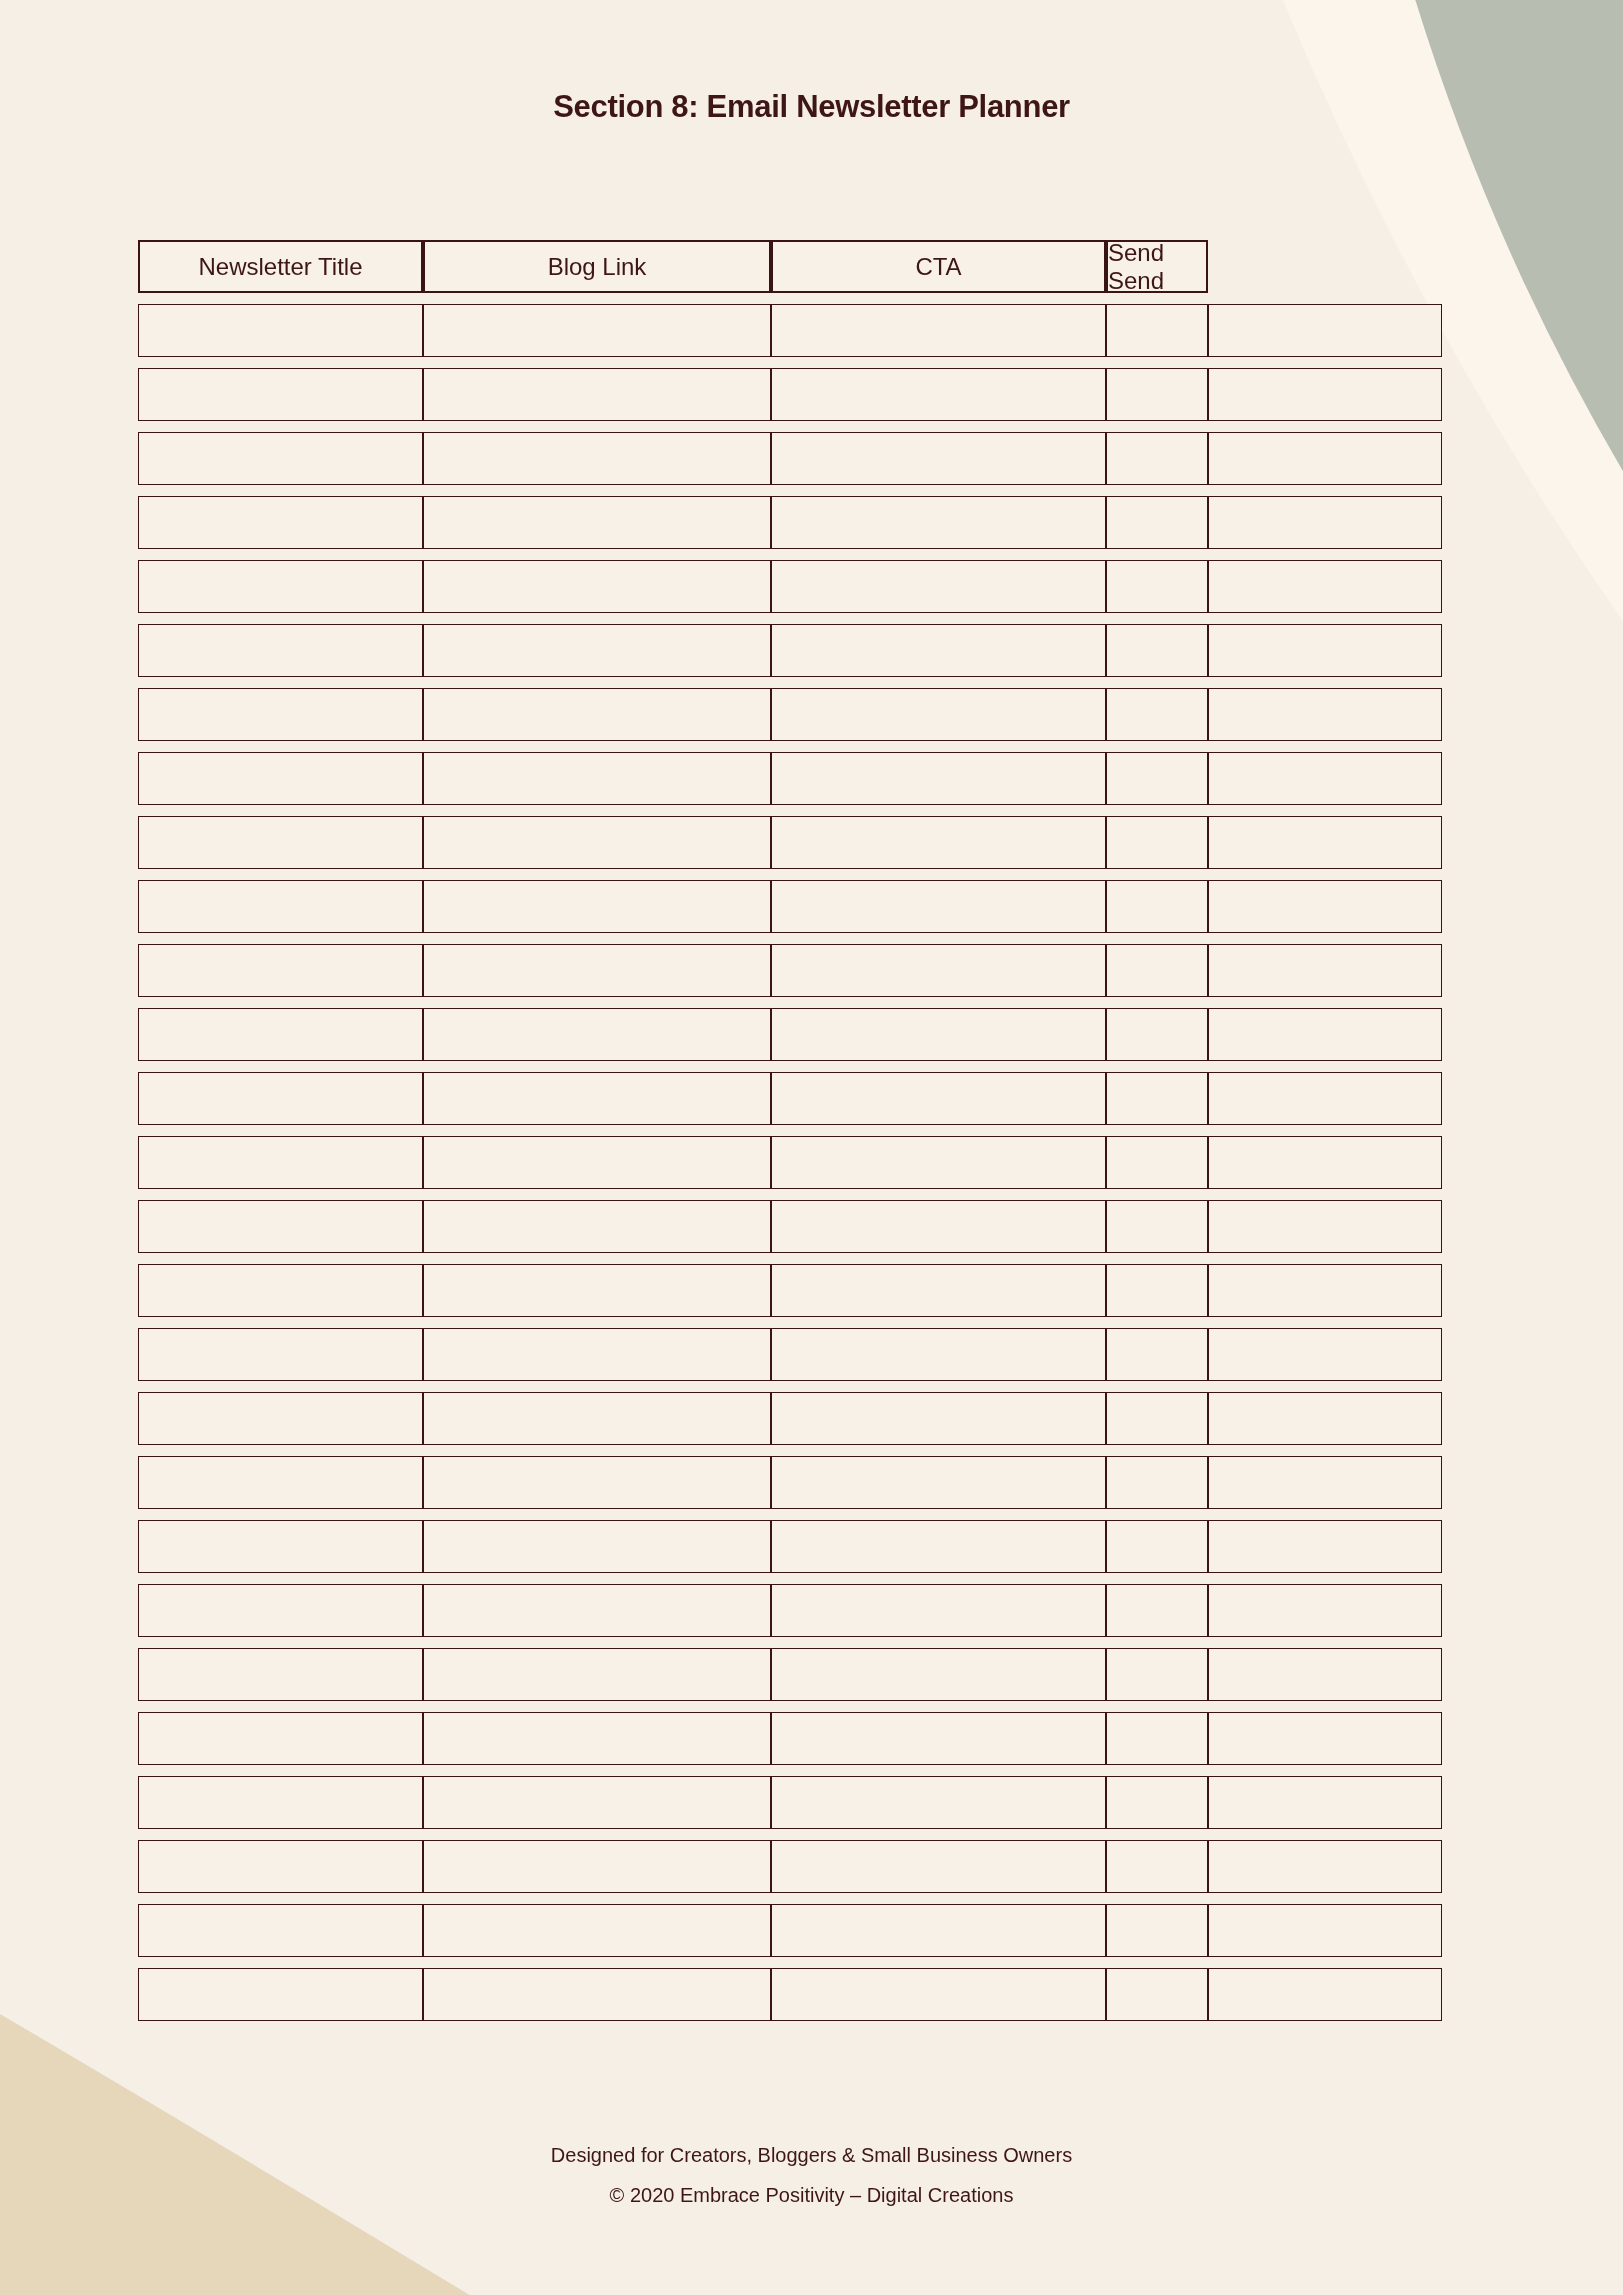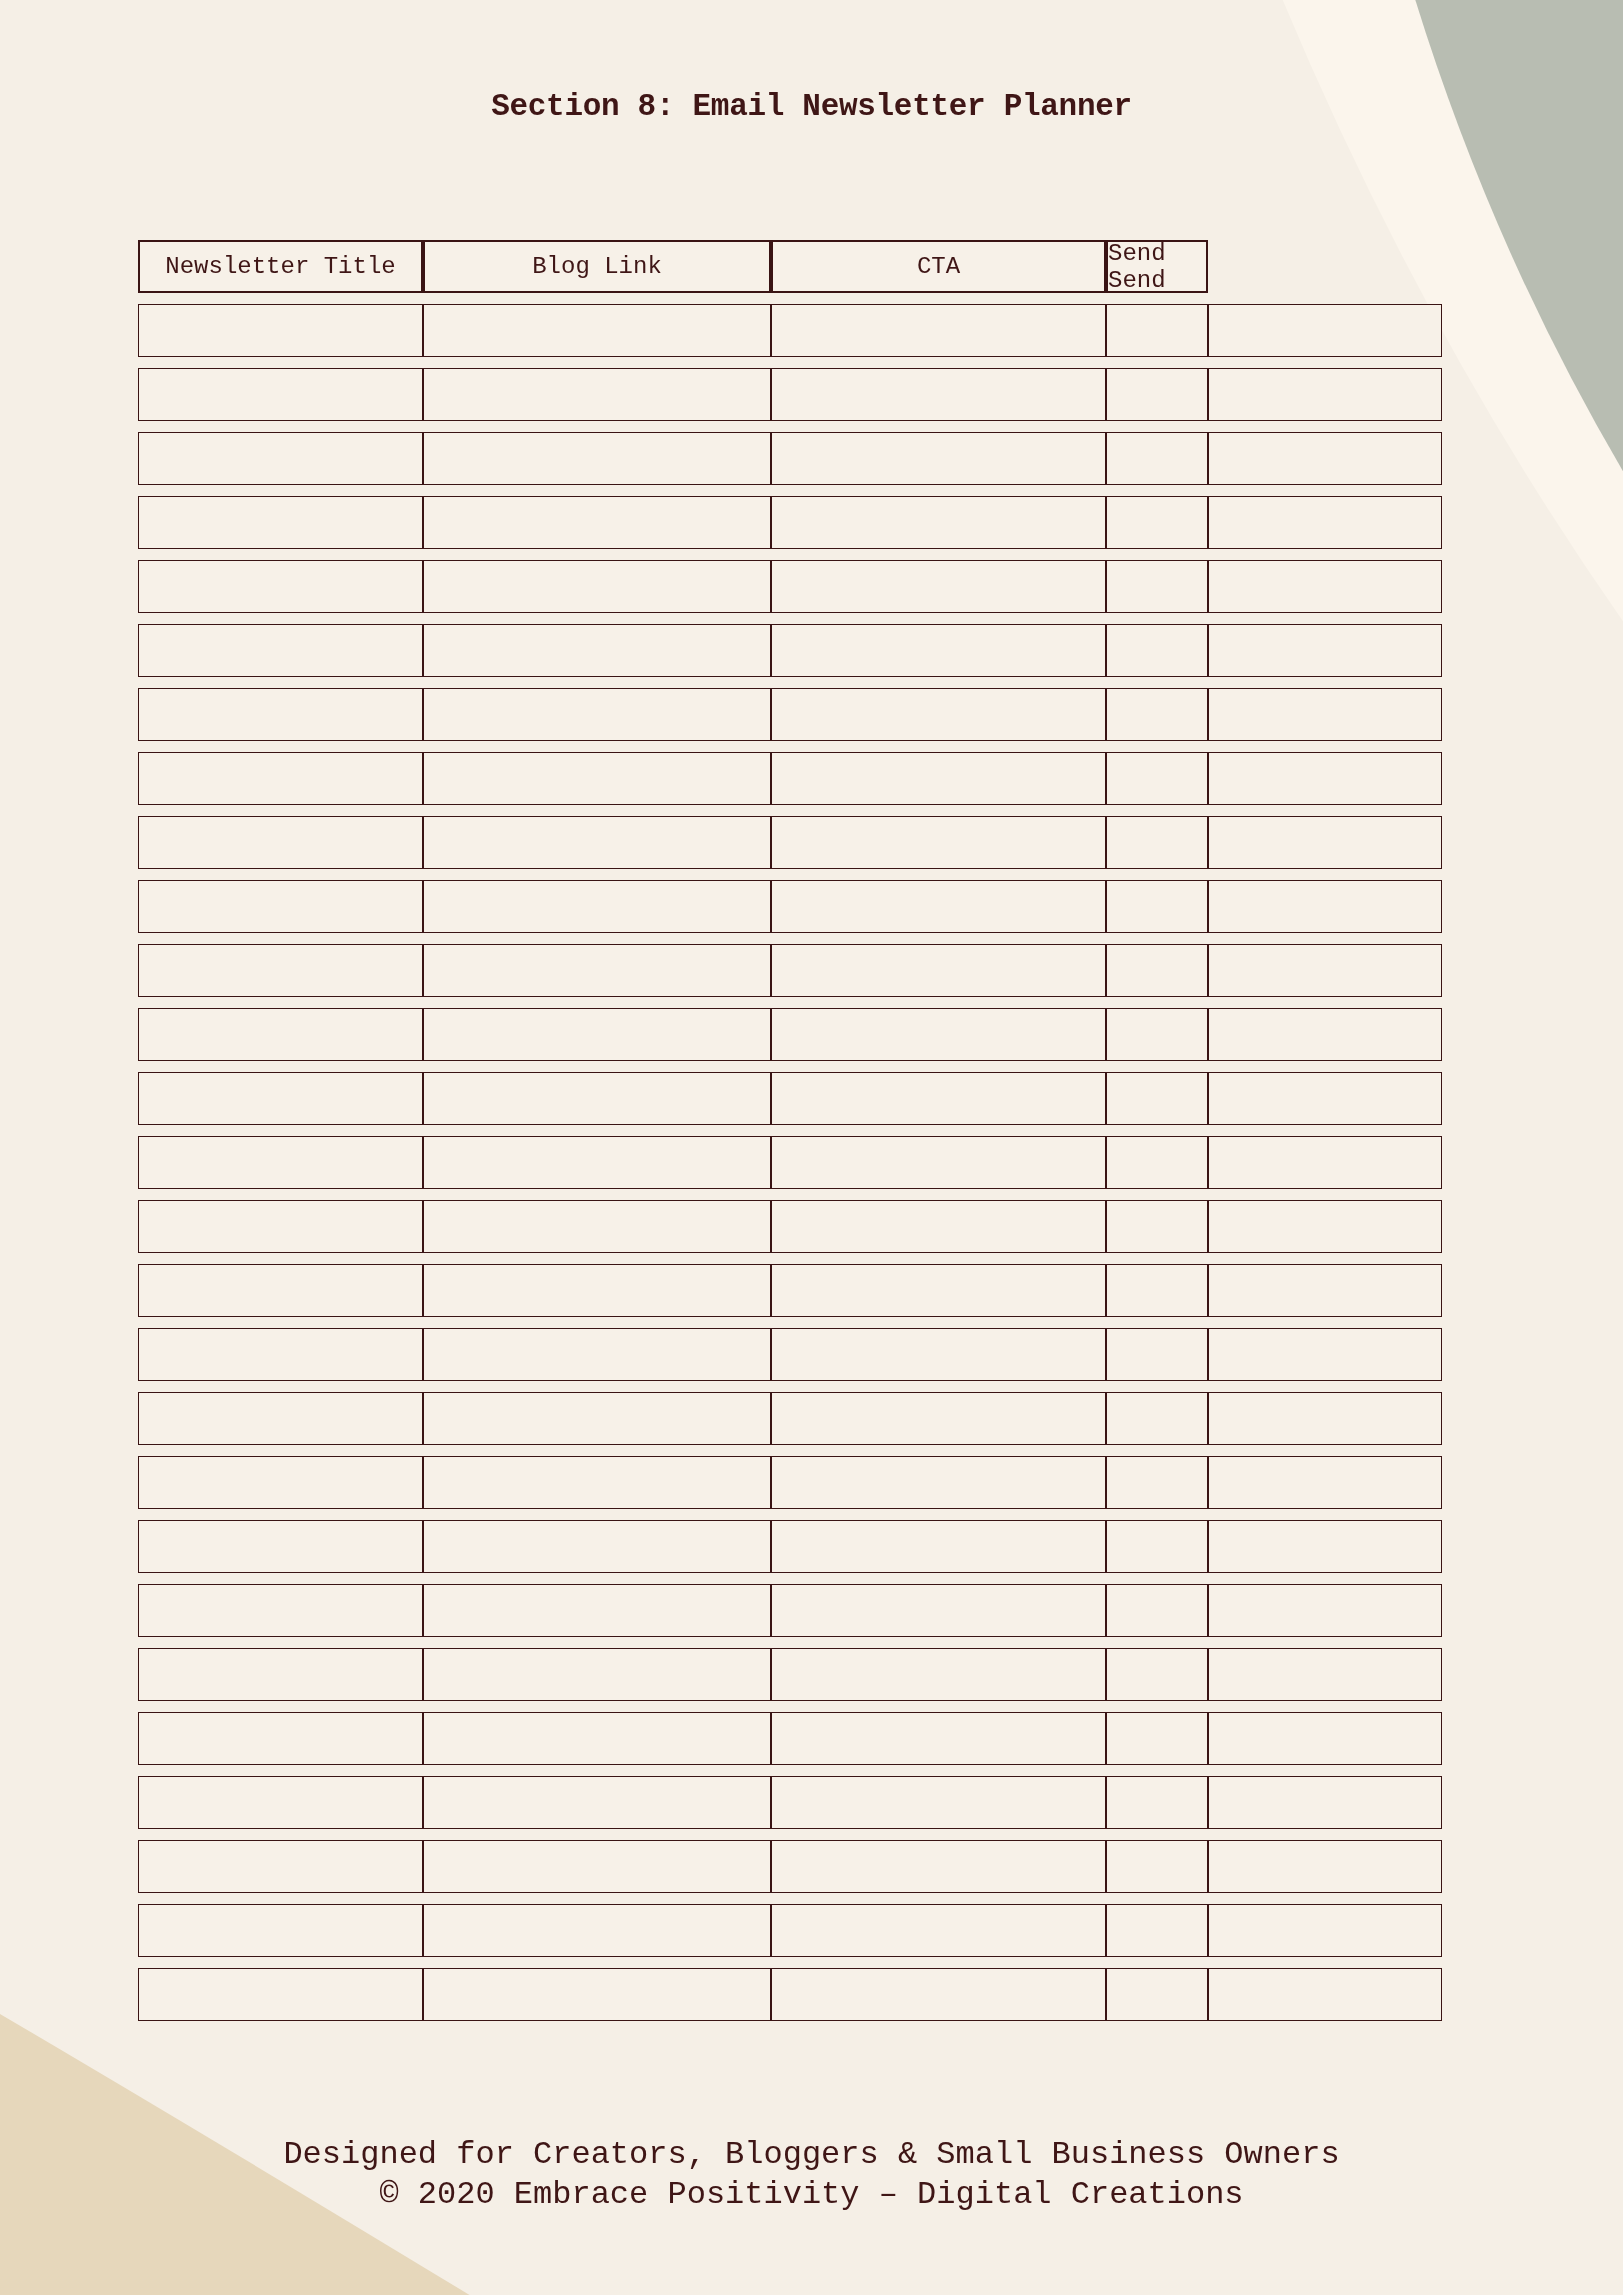--- a/index.html
+++ b/index.html
@@ -17,21 +17,21 @@
     font-family:"Liberation Sans", sans-serif;
     background:var(--bg);
     color:var(--text);
     position:relative;
     overflow:hidden;
   }
   .decor{
     position:absolute;left:0;top:0;width:1623px;height:2295px;z-index:0;
     display:block;
   }
-  .content{position:absolute;left:0;top:0;width:1623px;height:2000px;z-index:1;font-family:Liberation Mono, monospace;}
+  .content{position:absolute;left:0;top:0;width:1623px;height:2000px;z-index:1;}
   .page-title{
     position:absolute;top:89px;left:0;width:1623px;
     text-align:center;
     font-size:31px;font-weight:bold;letter-spacing:-0.3px;
     color:var(--text);
   }
   .planner-table{
     position:absolute;left:138px;top:240px;width:1348px;
   }
   .t-row{
@@ -47,21 +47,21 @@
     font-size:24px;color:var(--text);
   }
   .cell{
     height:53px;
     border:1.7px solid var(--border);
     background:var(--cell);
   }
   .footer{
     position:absolute;top:2135px;left:0;width:1623px;
     text-align:center;
-    font-size:32px;line-height:40px;
+    font-size:20px;line-height:40px;
     color:var(--text);
   }
 </style>
 </head>
 <body>
 
 <svg class="decor" viewBox="0 0 1946 2752" preserveAspectRatio="none">
   <path d="M 1538 0 Q 1705 400 1946 745 L 1946 0 Z" fill="#fbf5ec"></path>
   <path d="M 1697 0 Q 1790 300 1946 565 L 1946 0 Z" fill="#b8bdb2"></path>
   <path d="M 0 2415 Q 230 2550 563 2752 L 0 2752 Z" fill="#e6d7bb"></path>

